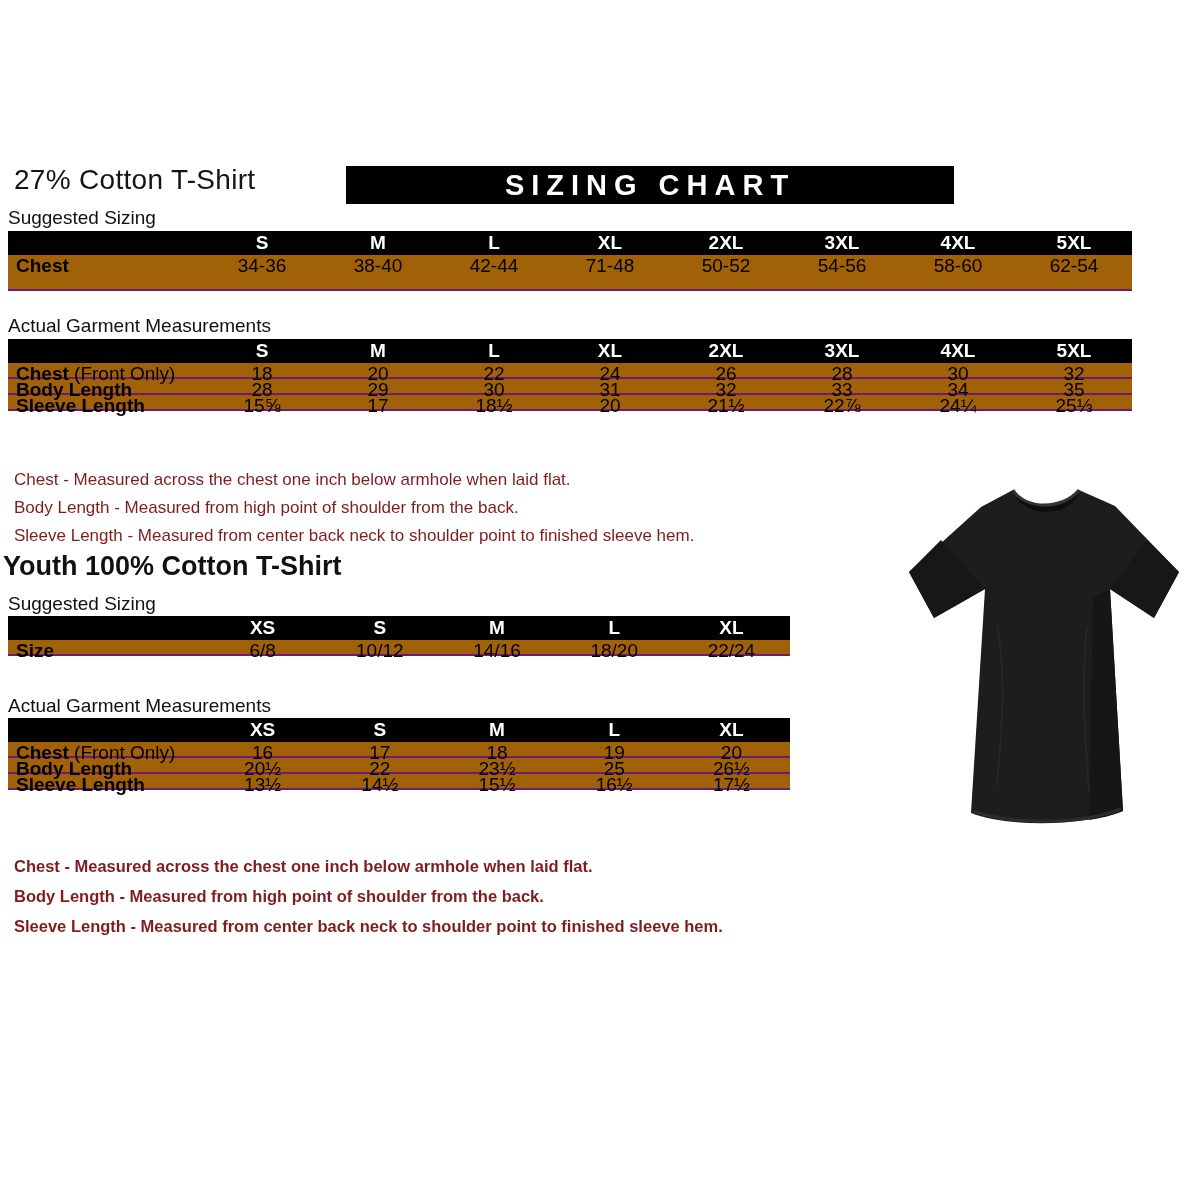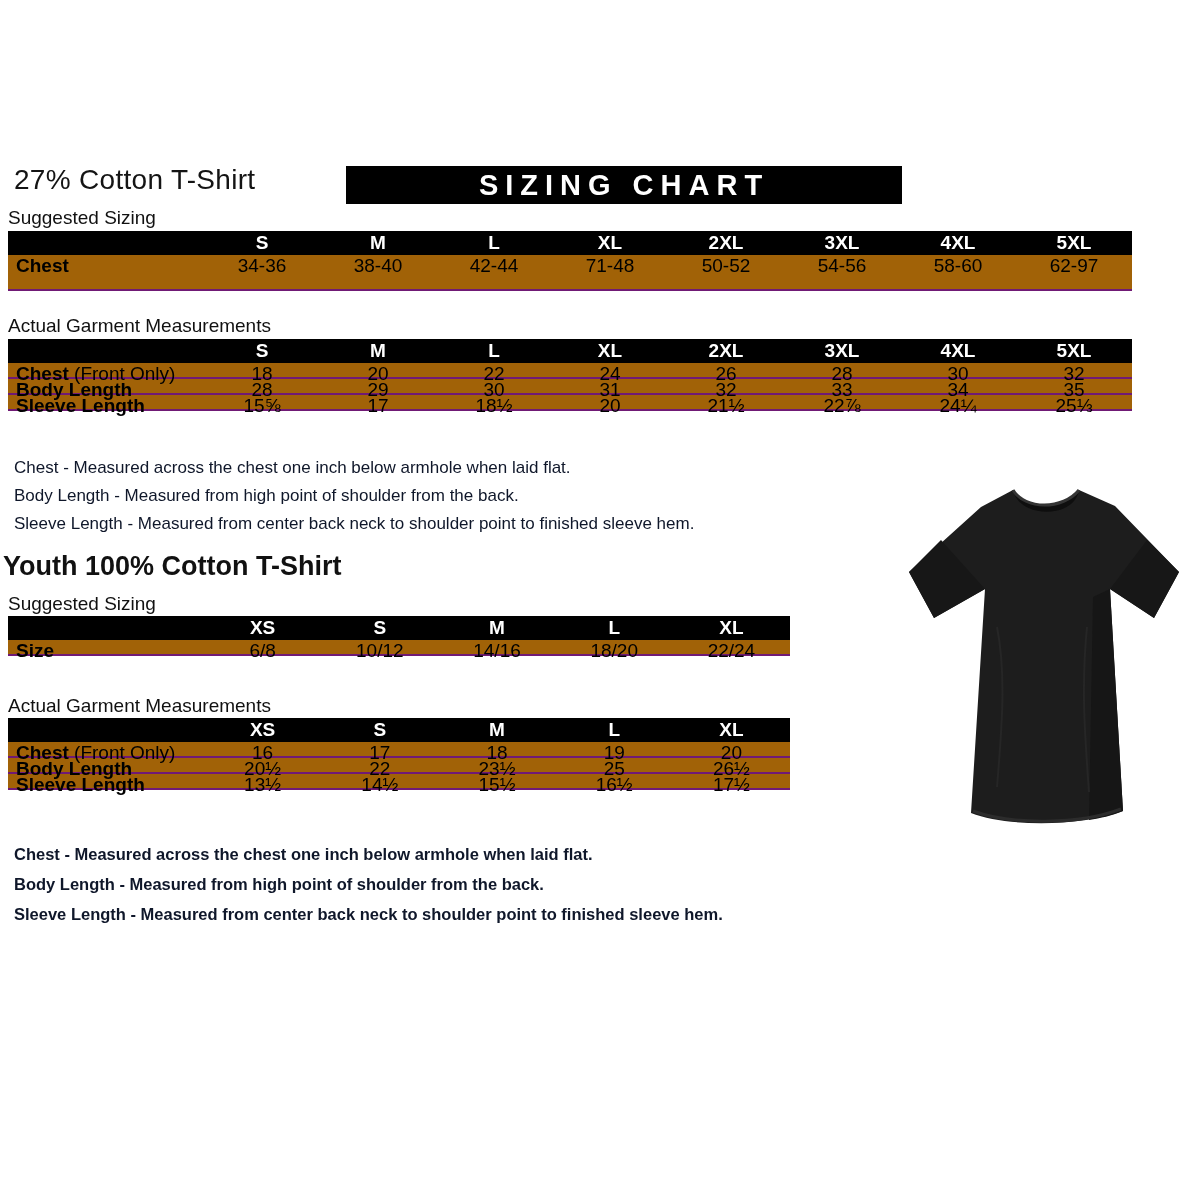--- a/index.html
+++ b/index.html
@@ -9,21 +9,21 @@
     position: relative;
     font-family: "Liberation Sans", sans-serif;
     color: #000;
     overflow: hidden;
   }
   .abs { position: absolute; }
 
   
   .adult-title { left: 14px; top: 164px; font-size: 28px; font-weight: normal; color: #141414; letter-spacing: 0.3px; }
   .banner {
-    left: 346px; top: 166px; width: 556px; height: 38px;
+    left: 346px; top: 166px; width: 608px; height: 38px;
     background: #000; color: #fff;
     display: flex; align-items: center; justify-content: center;
     font-size: 29px; font-weight: bold; letter-spacing: 7px;
   }
   .youth-title { left: 3px; top: 551px; font-size: 27px; font-weight: bold; color: #111; text-align: right; }
 
   .section-label { font-size: 19px; color: #111; }
   .lbl-a1 { left: 8px; top: 207px; }
   .lbl-a2 { left: 8px; top: 315px; }
   .lbl-y1 { left: 8px; top: 593px; }
@@ -46,21 +46,21 @@
     border-bottom: 2px solid #701a75;
     background: #a16207;
   }
   .row-lg { height: 36px; }
   .row-md { height: 16px; }
   .label-col { width: 196px; padding-left: 8px; white-space: nowrap; }
   .vcol { flex: 1 1 0; text-align: center; }
   .bold { font-weight: bold; }
 
   
-  .notes { font-size: 17px; line-height: 19px; color: #0f172a; }
+  .notes { font-size: 17px; line-height: 19px; color: #7f1d1d; margin-top: 12px; }
   .notes1 { left: 14px; top: 458px; }
   .notes1 .note { margin-bottom: 9px; }
   .notes2 { left: 14px; top: 845px; font-weight: bold; font-size: 16.5px; }
   .notes2 .note { margin-bottom: 11px; }
 
   
   .tshirt-wrap { left: 897px; top: 477px; width: 292px; height: 356px; }
   .tshirt-wrap svg { width: 100%; height: 100%; display: block; }
 </style>
 </head>
@@ -88,21 +88,21 @@
   </div>
   <div class="trow row-lg">
     <div class="label-col bold">Chest</div>
     <div class="vcol">34-36</div>
     <div class="vcol">38-40</div>
     <div class="vcol">42-44</div>
     <div class="vcol">71-48</div>
     <div class="vcol">50-52</div>
     <div class="vcol">54-56</div>
     <div class="vcol">58-60</div>
-    <div class="vcol">62-97</div>
+    <div class="vcol">62-54</div>
   </div>
 </div>
 
 <div class="abs section-label lbl-a2">Actual Garment Measurements</div>
 
 <div class="abs size-table t2">
   <div class="thead">
     <div class="label-col"></div>
     <div class="vcol">S</div>
     <div class="vcol">M</div>

